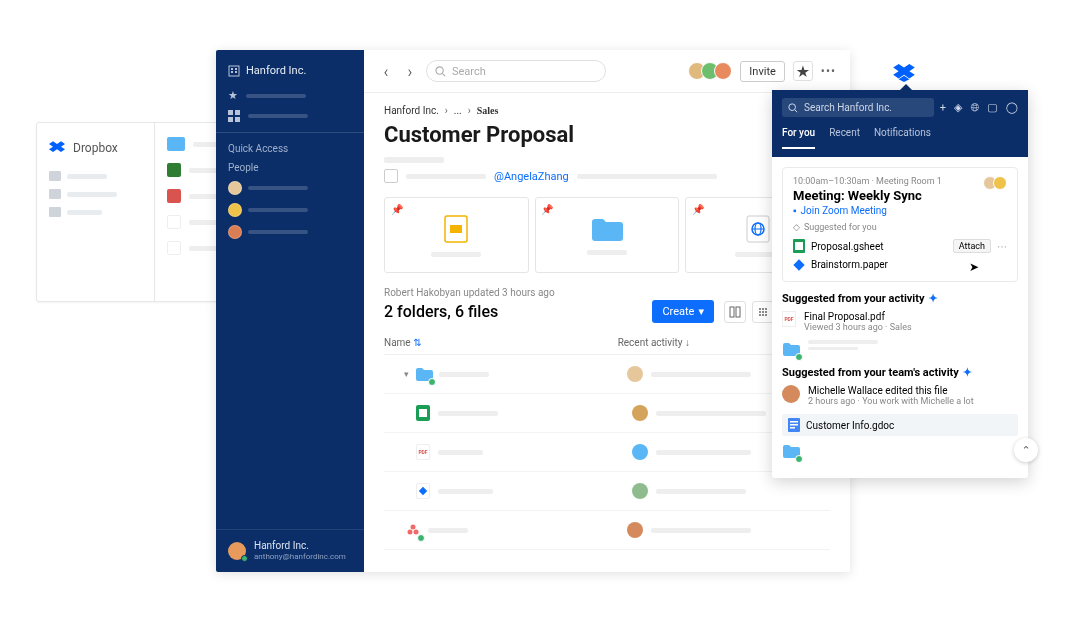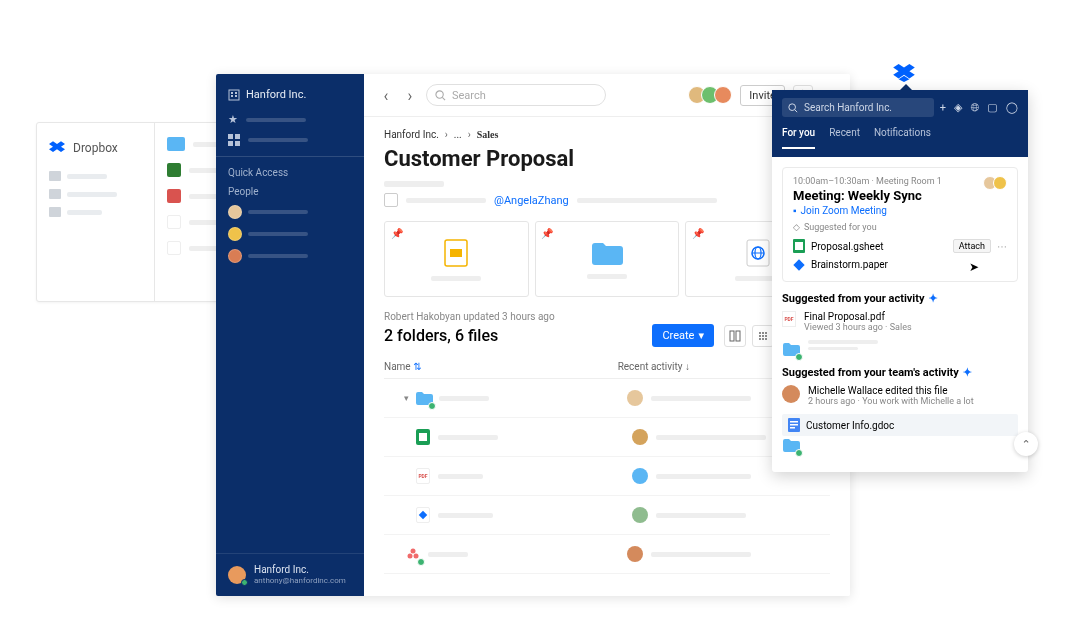--- a/index.html
+++ b/index.html
@@ -10,21 +10,21 @@
   .bg-sidebar { position: absolute; left: 0; top: 0; bottom: 0; width: 118px; border-right: 1px solid #e7e7e7; padding: 18px 12px; }
   .bg-title { display: flex; align-items: center; gap: 8px; font-size: 12px; color: #555; }
   .bg-rows { margin-top: 16px; }
   .bg-row { display: flex; align-items: center; gap: 6px; margin-bottom: 8px; }
   .bg-row .folder { width: 12px; height: 10px; background: #cfd4da; border-radius: 1px; }
   .bg-row .line { height: 5px; background: #e9ecef; border-radius: 2px; }
   .bg-main { position: absolute; left: 118px; top: 0; right: 0; bottom: 0; padding: 14px 12px; }
   .bg-mrow { display: flex; align-items: center; gap: 8px; margin-bottom: 12px; }
 
   
-  .app { position: absolute; left: 216px; top: 74px; width: 634px; height: 522px; background: #fff; border-radius: 2px; box-shadow: 0 2px 12px rgba(0,0,0,0.12); overflow: hidden; padding-left: 11px; }
+  .app { position: absolute; left: 216px; top: 50px; width: 634px; height: 522px; background: #fff; border-radius: 2px; box-shadow: 0 2px 12px rgba(0,0,0,0.12); overflow: hidden; padding-left: 11px; }
   .sidebar { position: absolute; left: 0; top: 0; bottom: 0; width: 148px; background: #0b2e69; color: #cdd6e6; font-size: 11px; padding: 14px 12px; }
   .sb-org { display: flex; align-items: center; gap: 6px; margin-bottom: 12px; color: #e8edf5; }
   .sb-icon-row { display: flex; align-items: center; gap: 8px; margin-bottom: 8px; }
   .sb-star { color: #b7c3d9; }
   .sb-grid { width: 12px; height: 12px; display: inline-flex; flex-wrap: wrap; gap: 2px; }
   .sb-grid span { width: 5px; height: 5px; background: #b7c3d9; }
   .sb-divider { height: 1px; background: rgba(255,255,255,0.15); margin: 10px -12px; }
   .sb-heading { font-size: 10px; color: #9fb0cc; margin-bottom: 8px; }
   .sb-dropzone { border: 1px dashed rgba(255,255,255,0.3); padding: 12px 6px; text-align: center; font-size: 10px; color: #b7c3d9; line-height: 1.4; margin-bottom: 14px; }
   .sb-person { display: flex; align-items: center; gap: 6px; margin-bottom: 8px; }
@@ -99,21 +99,21 @@
   .ptime { font-size: 9px; color: #888; }
   .pmtitle { font-size: 13px; font-weight: 700; margin: 2px 0; }
   .pzoom { font-size: 10px; color: #0d6efd; display: flex; align-items: center; gap: 4px; }
   .psugg-head { font-size: 9px; color: #888; display: flex; align-items: center; gap: 4px; margin: 6px 0 4px; }
   .psugg-row { display: flex; align-items: center; gap: 6px; font-size: 10px; padding: 3px 0; }
   .attach-btn { margin-left: auto; border: 1px solid #ddd; background: #f5f5f5; border-radius: 2px; padding: 1px 5px; font-size: 9px; cursor: pointer; }
   .phead { font-size: 11px; font-weight: 700; margin: 8px 0 6px; display: flex; align-items: center; gap: 4px; }
   .psmall { font-size: 9px; color: #888; }
   .pact-row { display: flex; gap: 8px; align-items: flex-start; margin-bottom: 8px; }
   .pact-av { width: 18px; height: 18px; border-radius: 50%; background: #d48a5c; flex-shrink: 0; }
-  .pfile-pill { background: #f2f5f8; border-radius: 2px; padding: 4px 6px; font-size: 10px; display: flex; align-items: center; gap: 6px; }
+  .pfile-pill { background: #f2f5f8; border-radius: 2px; padding: 4px 6px; font-size: 10px; display: flex; align-items: center; gap: 6px; margin-bottom: 6px; }
   .collapse-btn { position: absolute; right: -10px; bottom: 16px; width: 24px; height: 24px; border-radius: 50%; background: #fff; box-shadow: 0 1px 4px rgba(0,0,0,0.2); display: flex; align-items: center; justify-content: center; color: #666; font-size: 11px; }
   .cursor { position: absolute; left: 969px; top: 260px; font-size: 12px; color: #000; }
 
   svg { display: block; }
 </style>
 </head>
 <body>
 
 <div class="bg-card">
   <div class="bg-sidebar">

